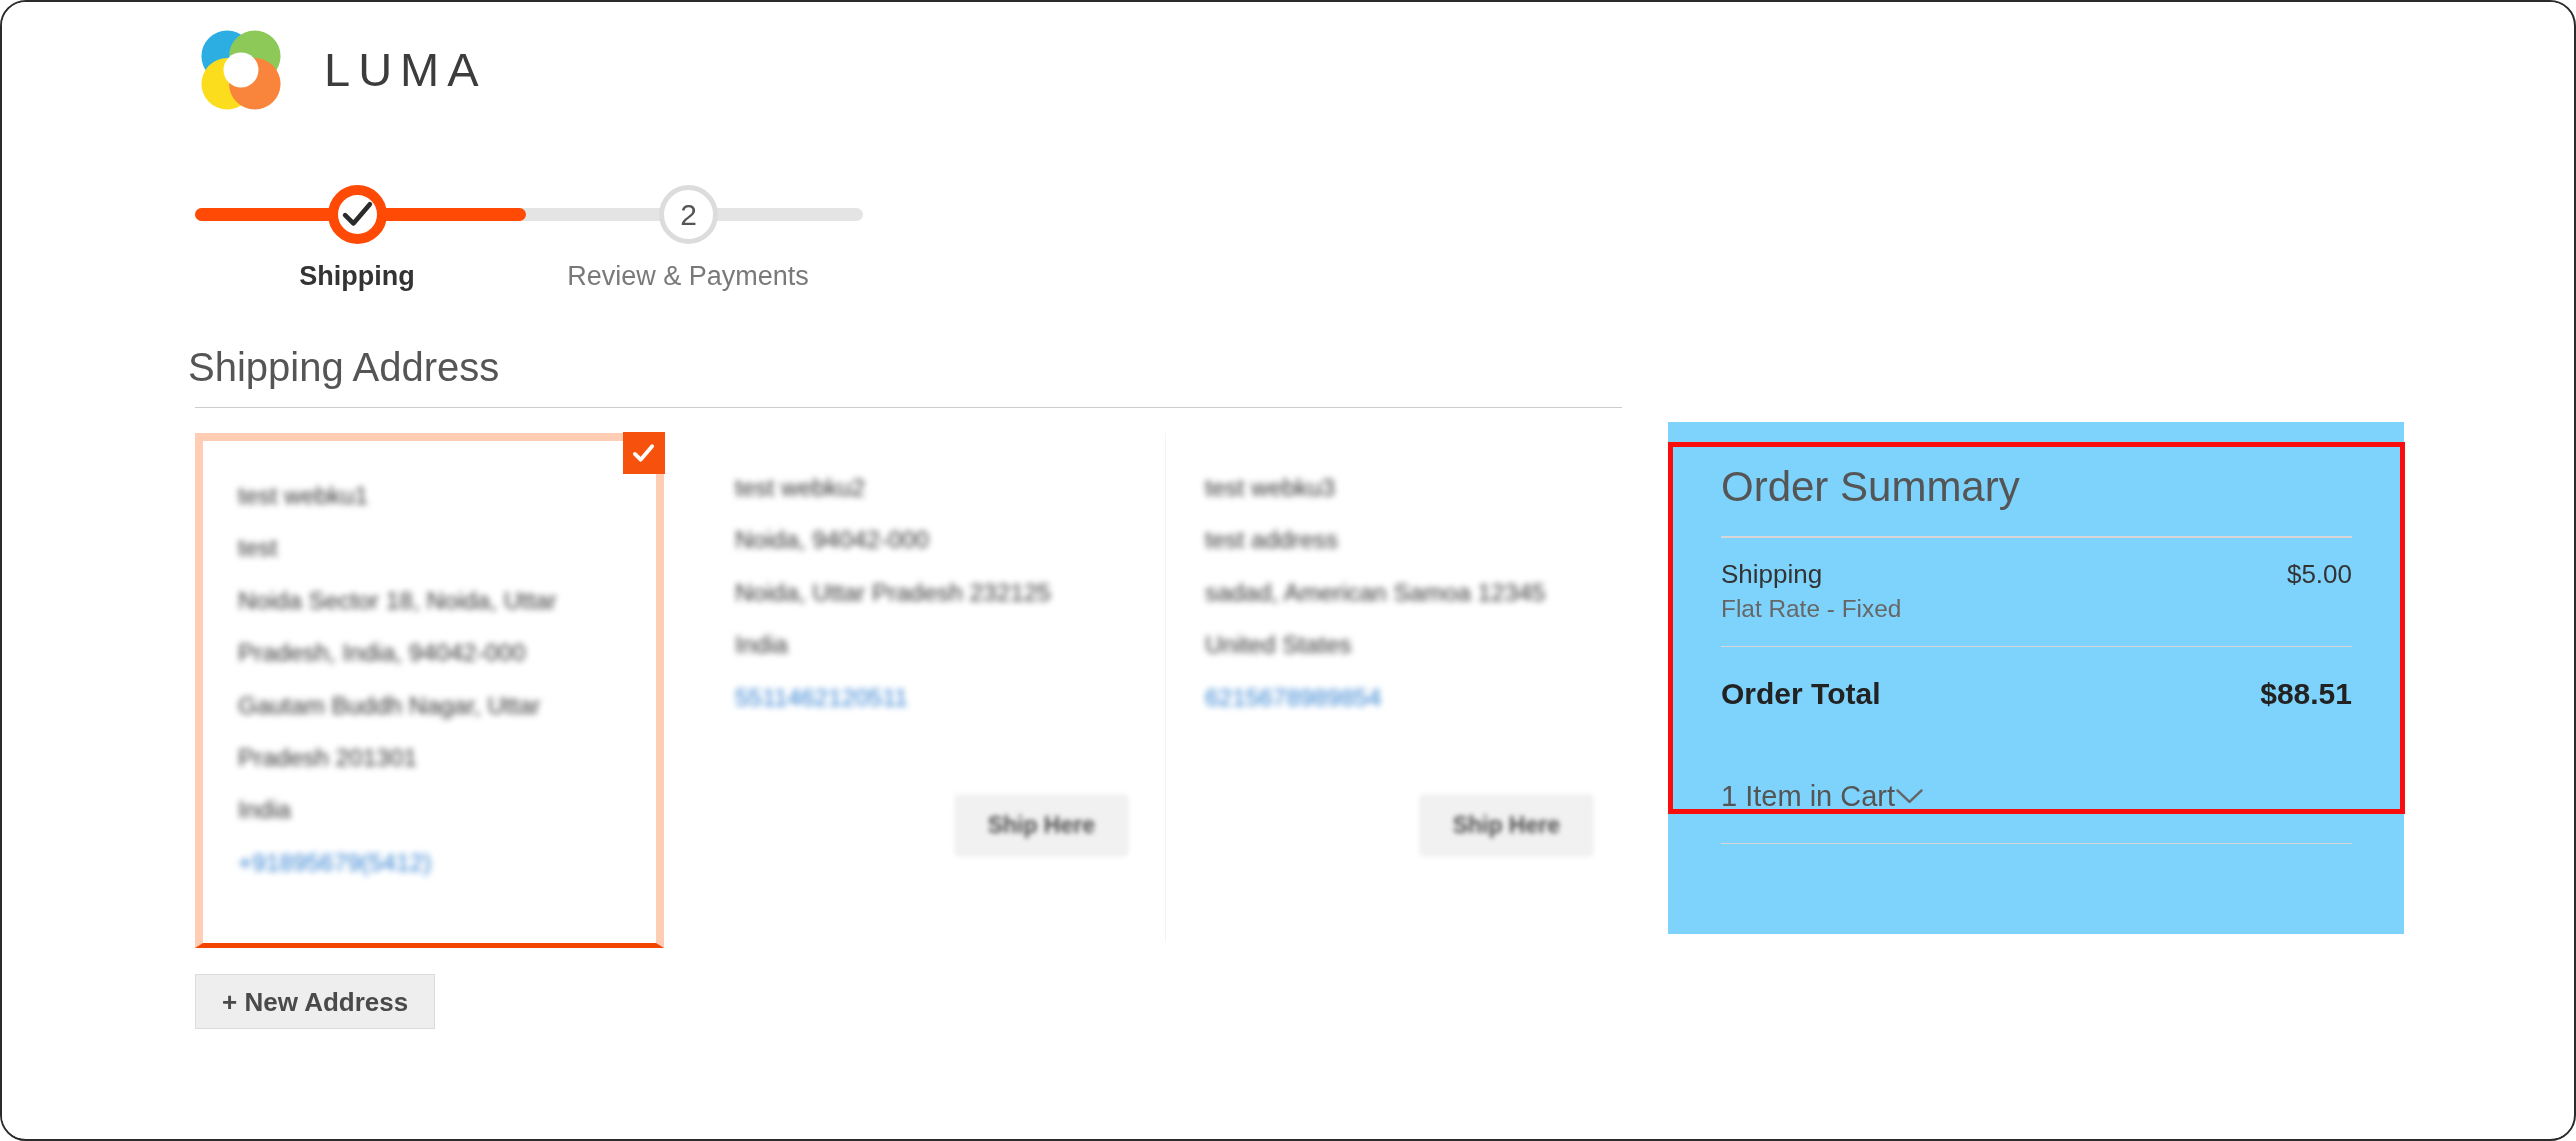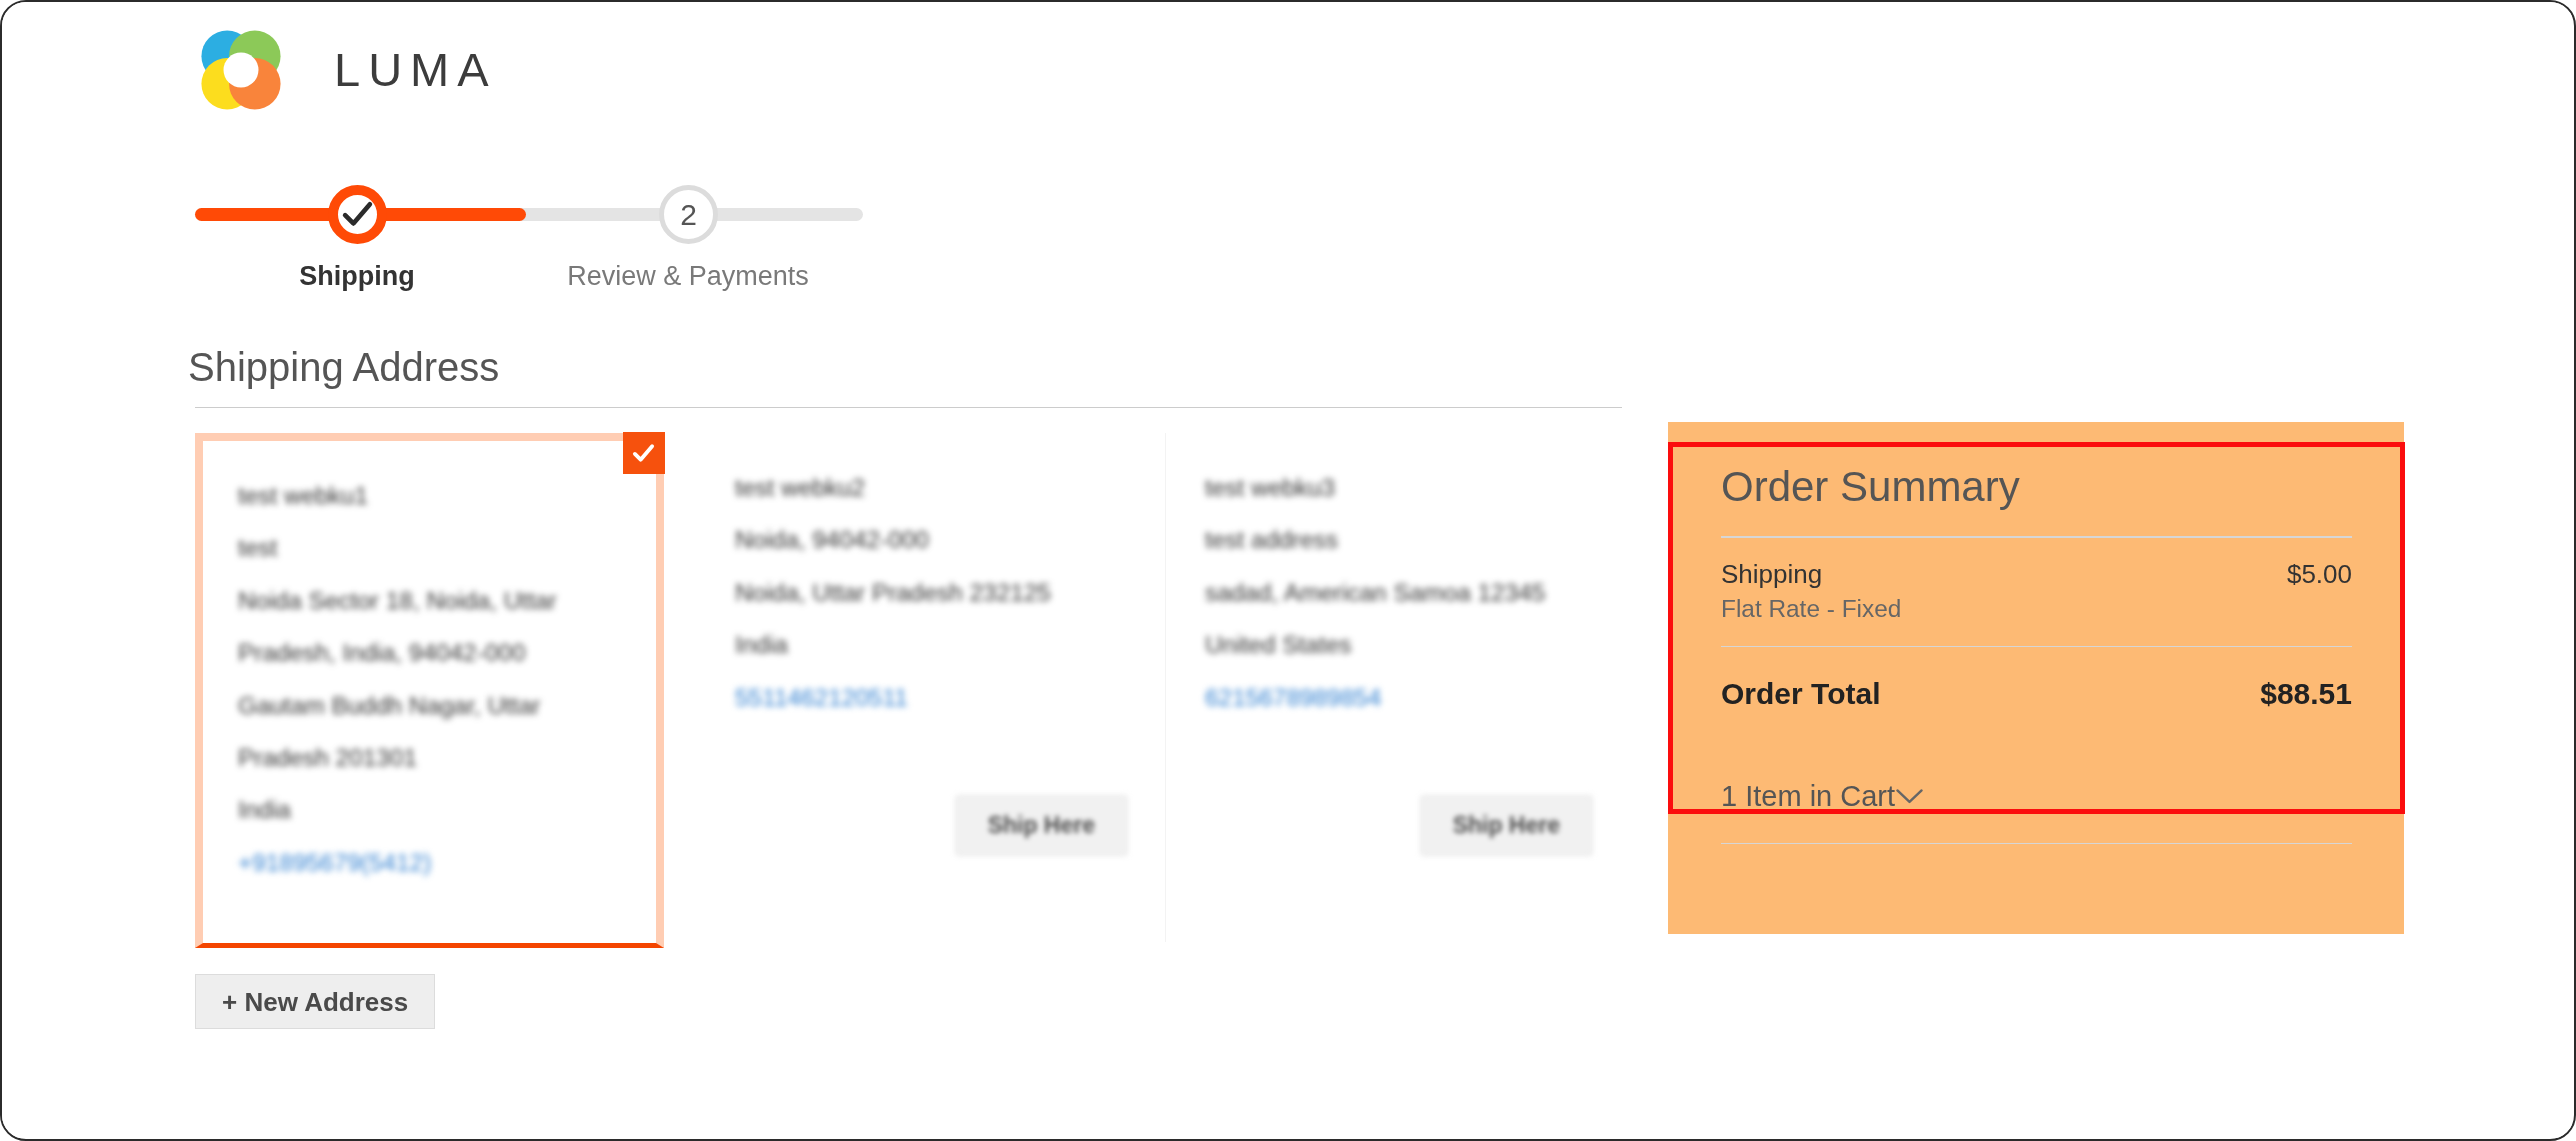--- a/index.html
+++ b/index.html
@@ -30,21 +30,21 @@
     background: #ffffff;
   }
 
   
   .logo-row {
     position: absolute;
     left: 193px;
     top: 21.6px;
     display: flex;
     align-items: center;
-    gap: 47px;
+    gap: 37px;
     text-align: center;
   }
   .logo-mark { width: 92px; height: 92px; display: block; }
   .logo-word {
     font-size: 47px;
     letter-spacing: 8px;
     color: #3c3c3c;
     font-weight: 400;
     line-height: 1;
     white-space: nowrap;
@@ -209,21 +209,21 @@
     line-height: 1;
     white-space: nowrap;
   }
 
   
   .summary-panel {
     position: absolute;
     left: 1666px;
     top: 420px;
     width: 736px;
-    background: #fdba74;
+    background: #7dd3fc;
     padding: 0;
     height: 512px;
   }
   .summary-inner { padding: 42px 53px 0 53px; }
   .summary-title {
     font-size: 42px;
     font-weight: 400;
     color: #555555;
     line-height: 1.1;
     padding-bottom: 26px;

